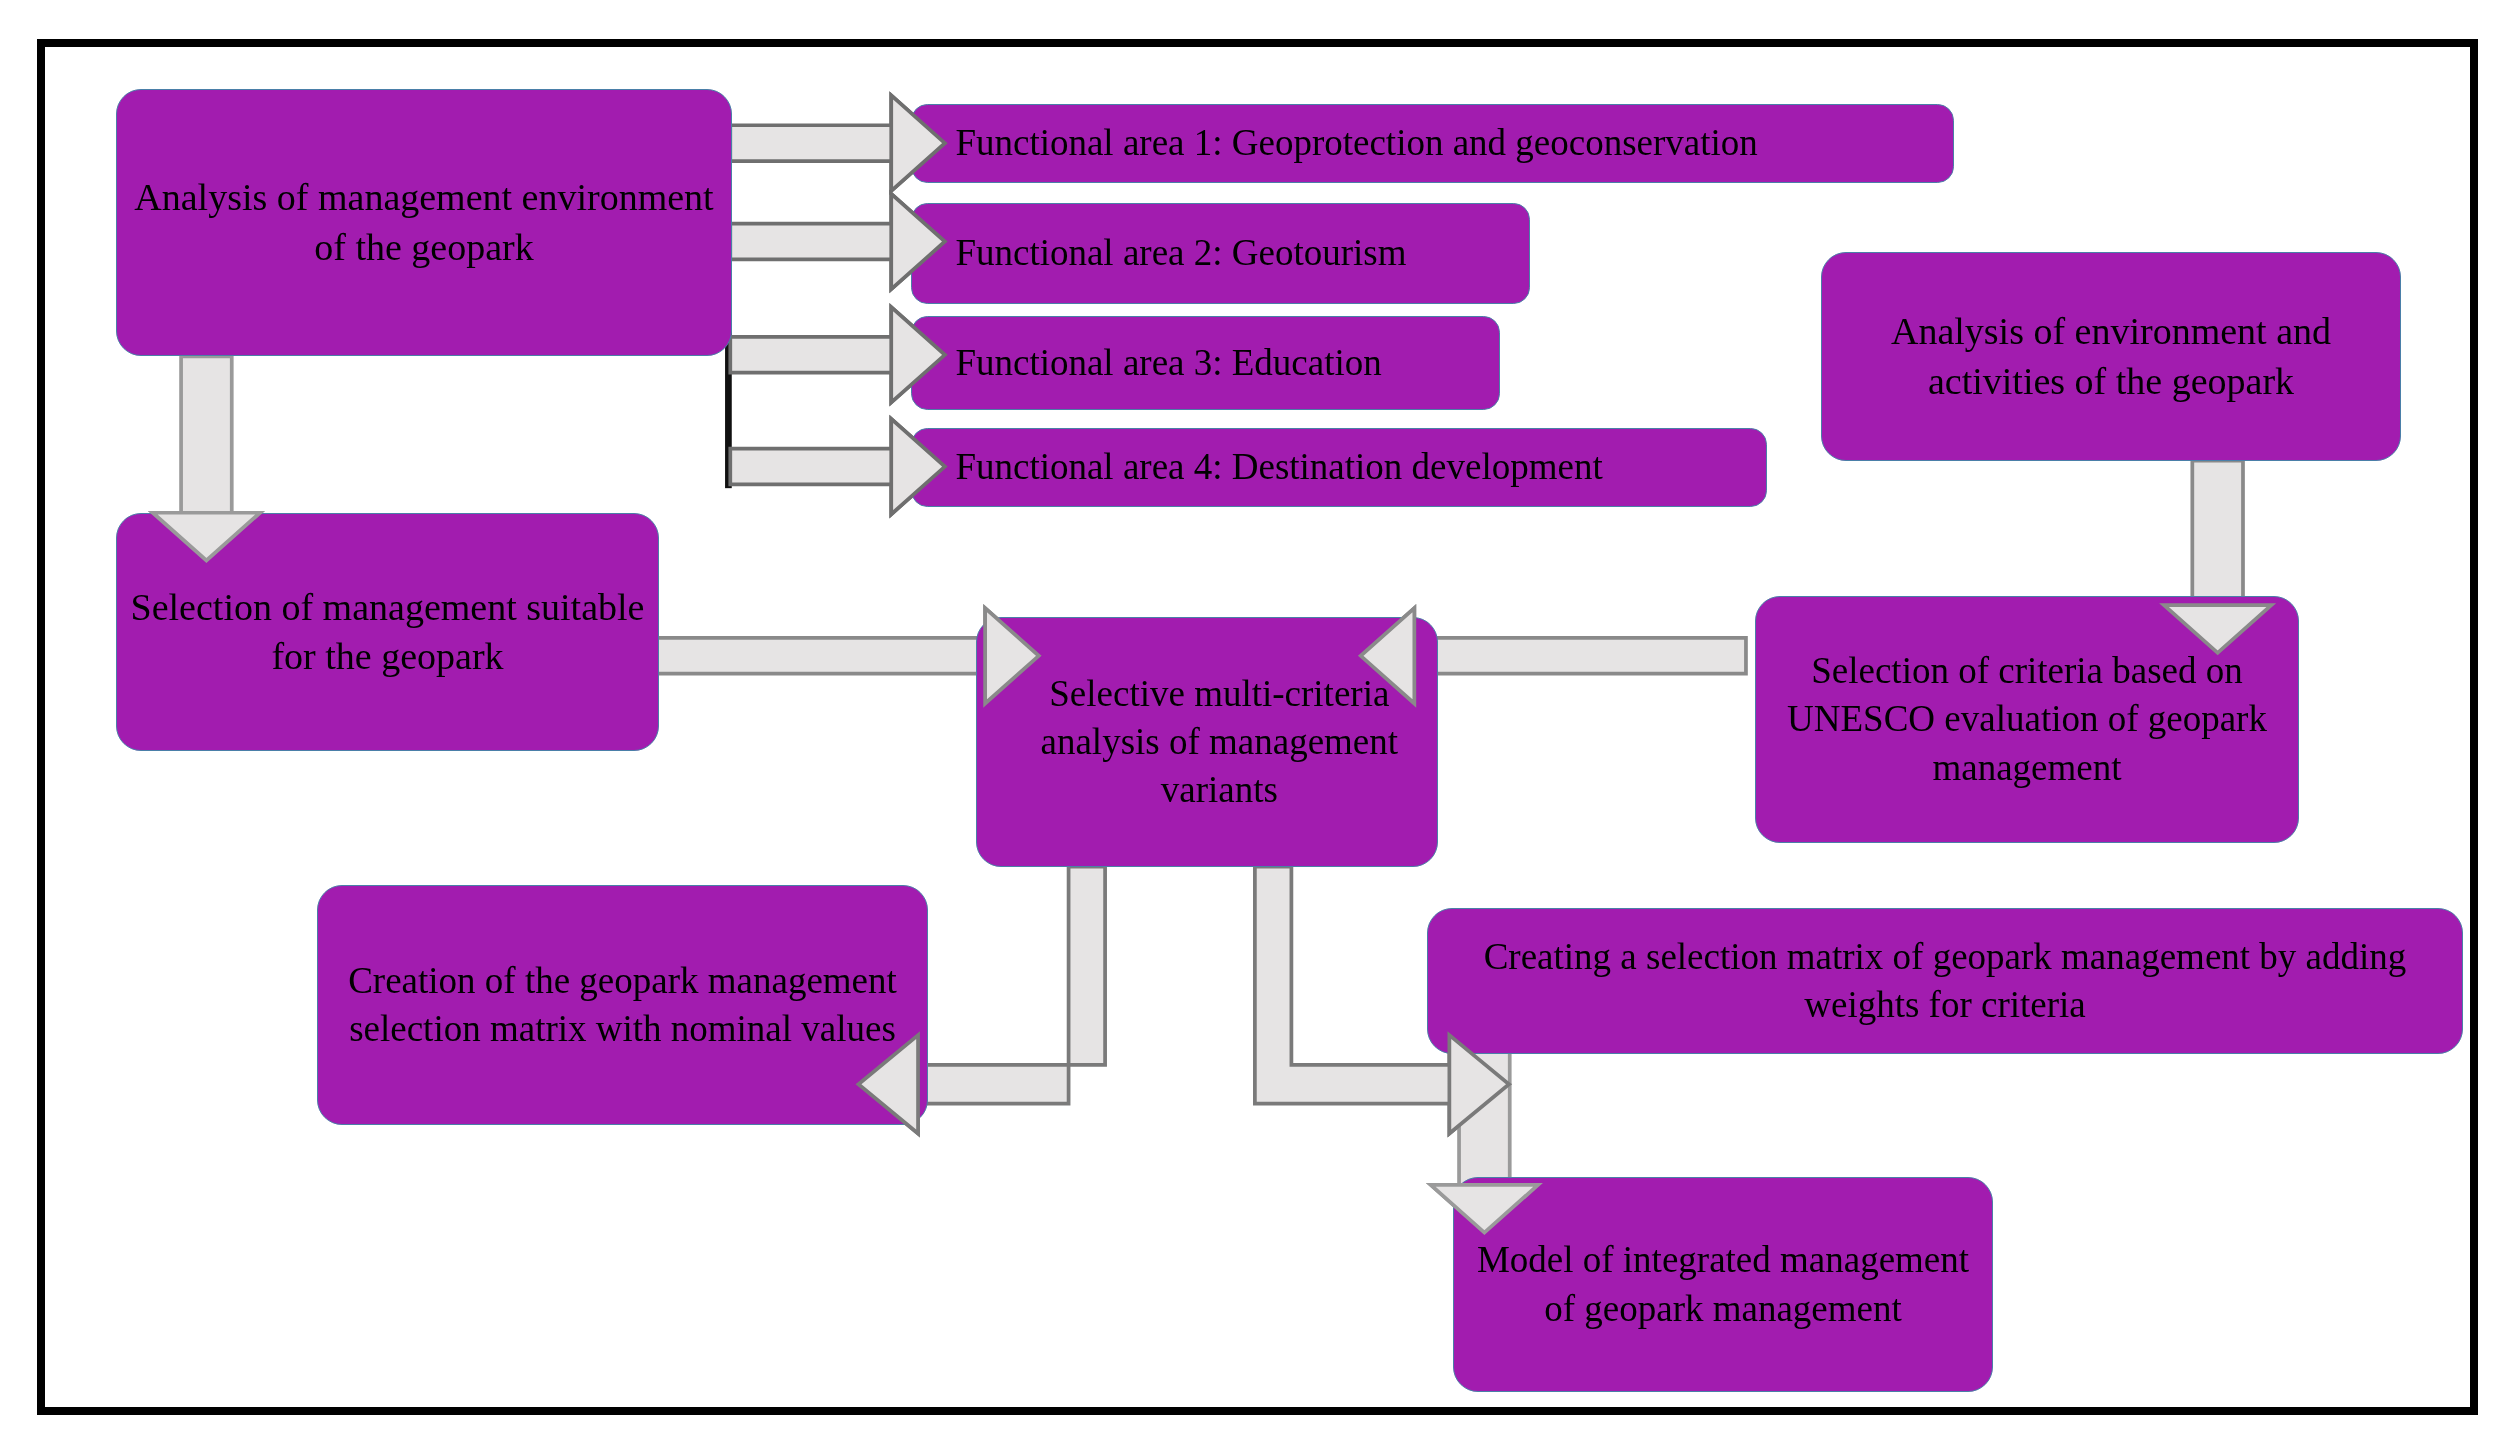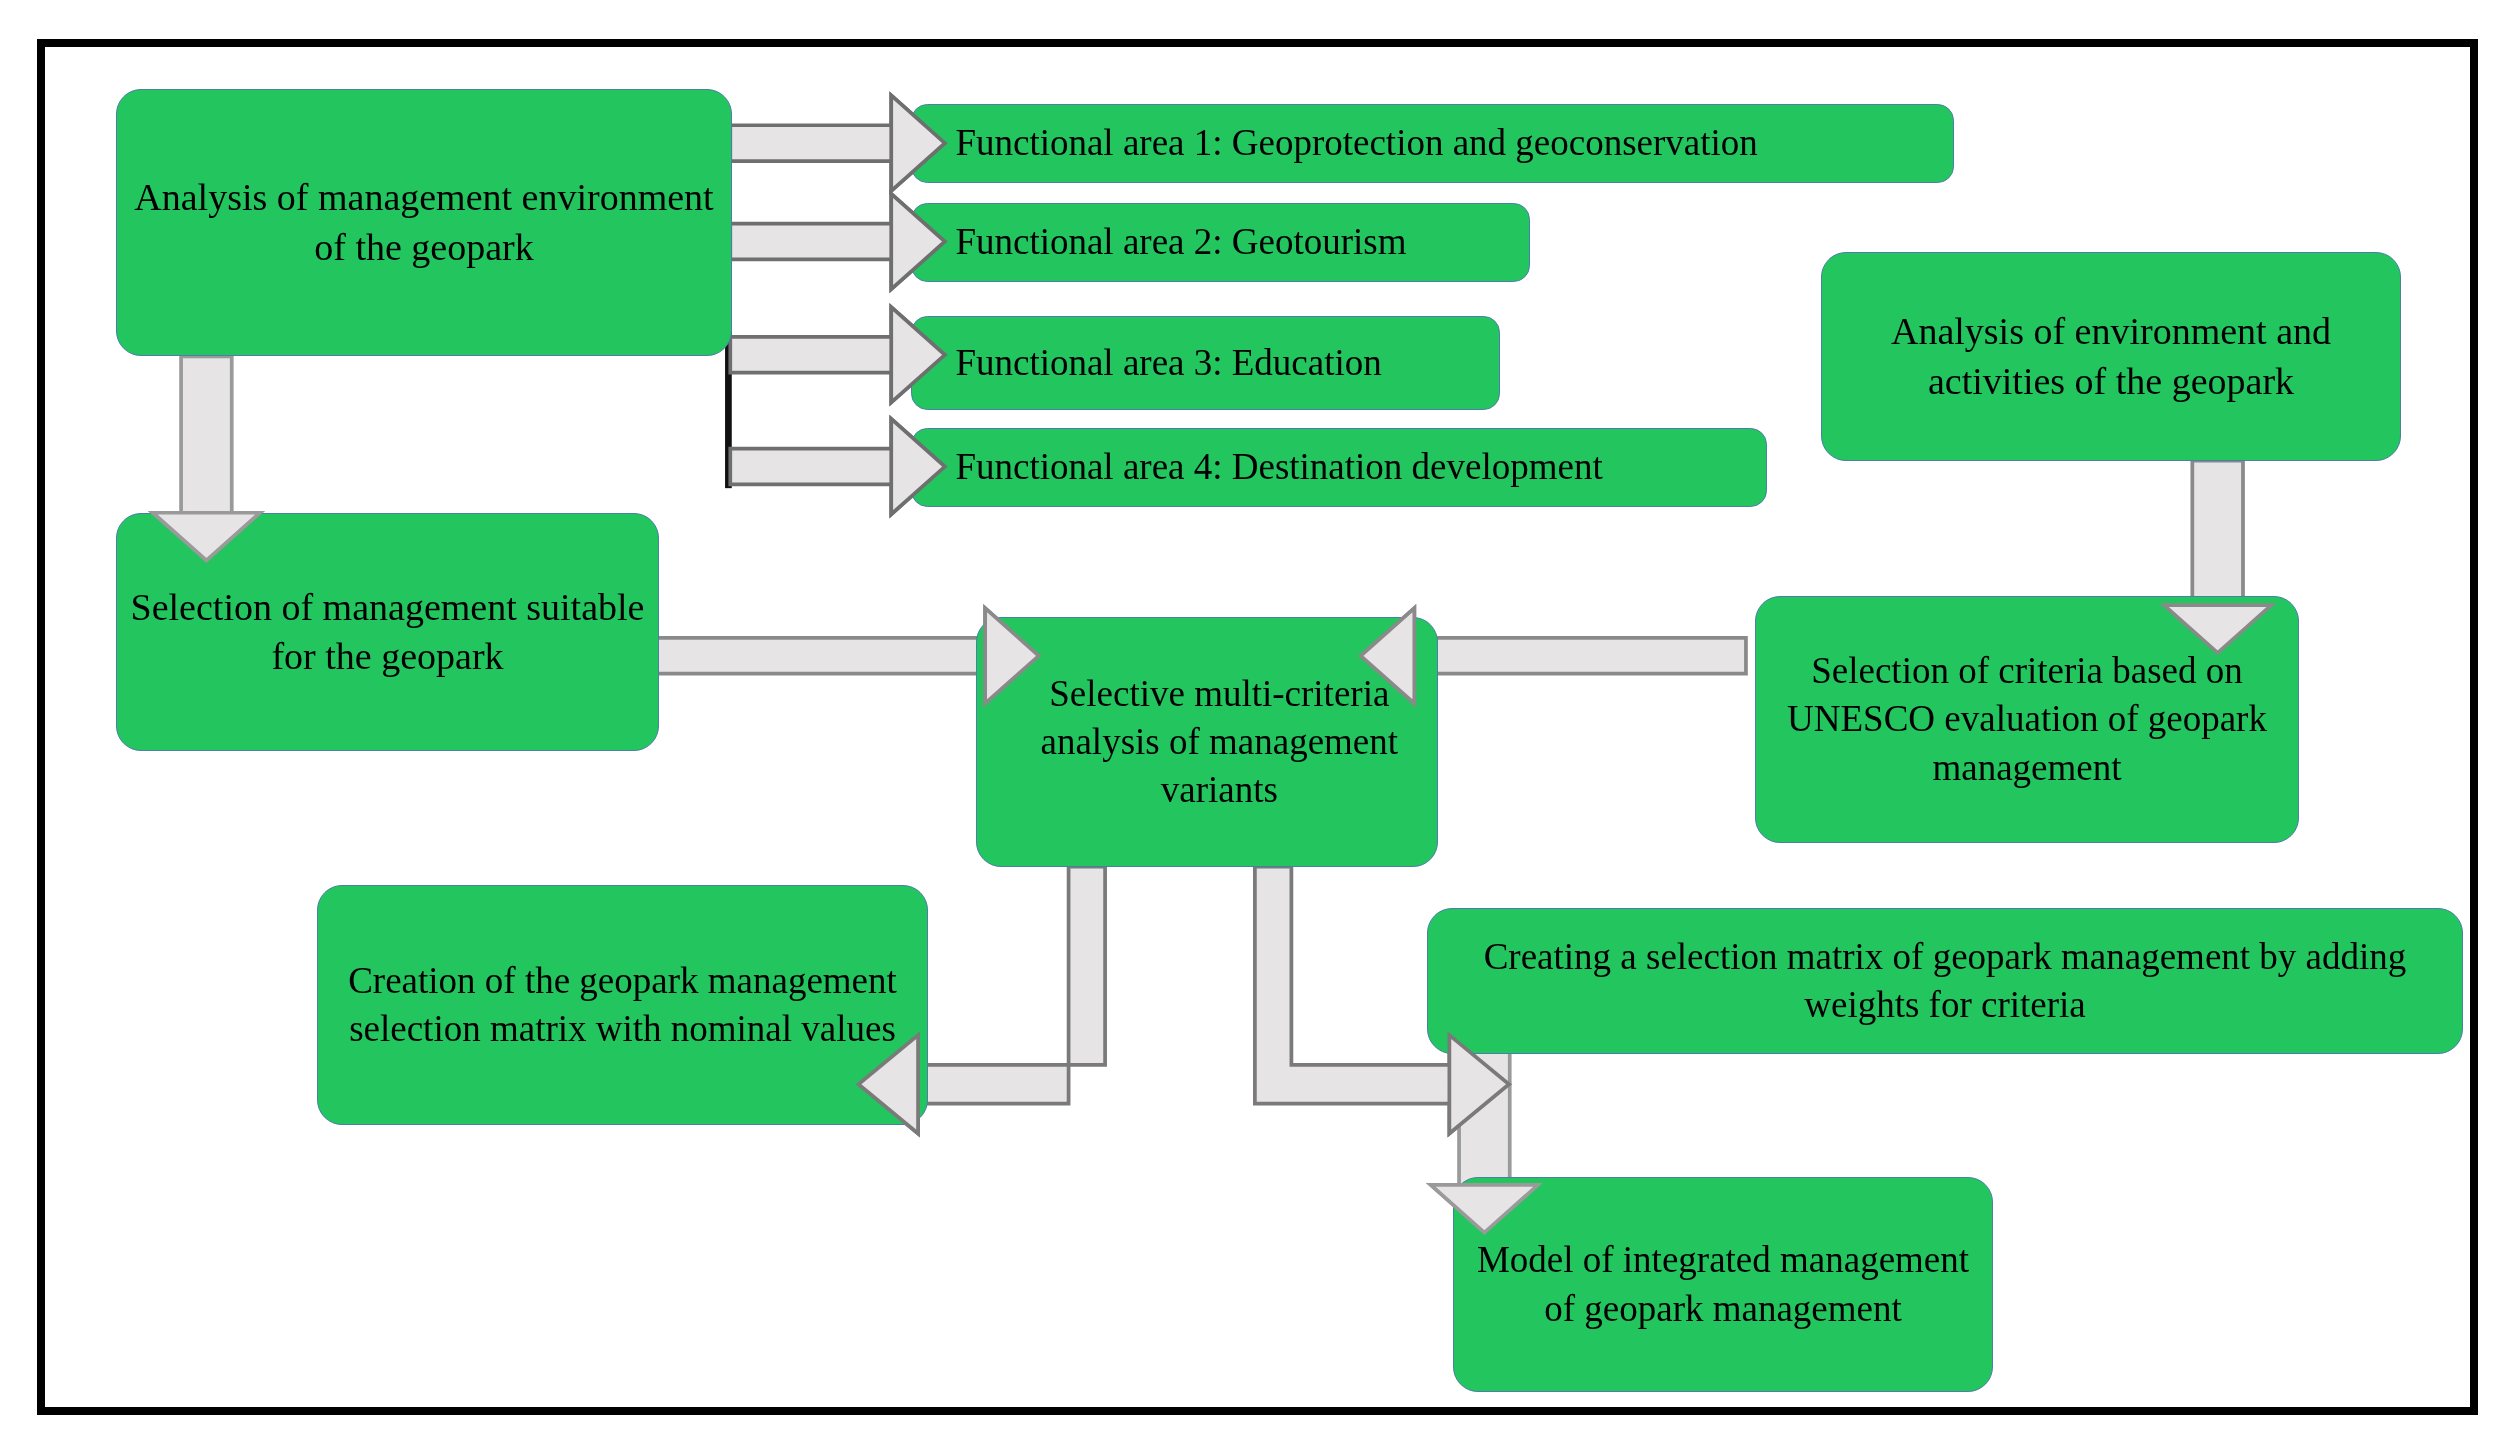--- a/index.html
+++ b/index.html
@@ -33,21 +33,21 @@
     top: 0;
     width: 2512px;
     height: 1451px;
     pointer-events: none;
   }
   .node {
     position: absolute;
     box-sizing: border-box;
     border: 1.9px solid #4a7fa8;
     border-radius: 25px;
-    background: #22c55e;
+    background: #a21caf;
     display: flex;
     align-items: center;
     justify-content: center;
     text-align: center;
     color: #000000;
     line-height: 1.30;
     padding: 4.5px 10.4px;
   }
   .node span {
     display: block;
@@ -98,21 +98,21 @@
   </svg>
 
   <div class="node n-big layer-boxes" style="left:116px; top:89px; width:616px; height:267px;">
     <span>Analysis of management environment of the geopark</span>
   </div>
 
   <div class="node n-fa layer-boxes" style="left:911px; top:104px; width:1043px; height:79px; border-radius:16.4px;">
     <span>Functional area 1: Geoprotection and geoconservation</span>
   </div>
 
-  <div class="node n-fa layer-boxes" style="left:911px; top:203px; width:619px; height:79px; border-radius:16.4px;">
+  <div class="node n-fa layer-boxes" style="left:911px; top:203px; width:619px; height:101px; border-radius:16.4px;">
     <span>Functional area 2: Geotourism</span>
   </div>
 
   <div class="node n-fa layer-boxes" style="left:911px; top:316px; width:589px; height:94px; border-radius:16.4px;">
     <span>Functional area 3: Education</span>
   </div>
 
   <div class="node n-fa layer-boxes" style="left:911px; top:428px; width:856px; height:79px; border-radius:16.4px;">
     <span>Functional area 4: Destination development</span>
   </div>

